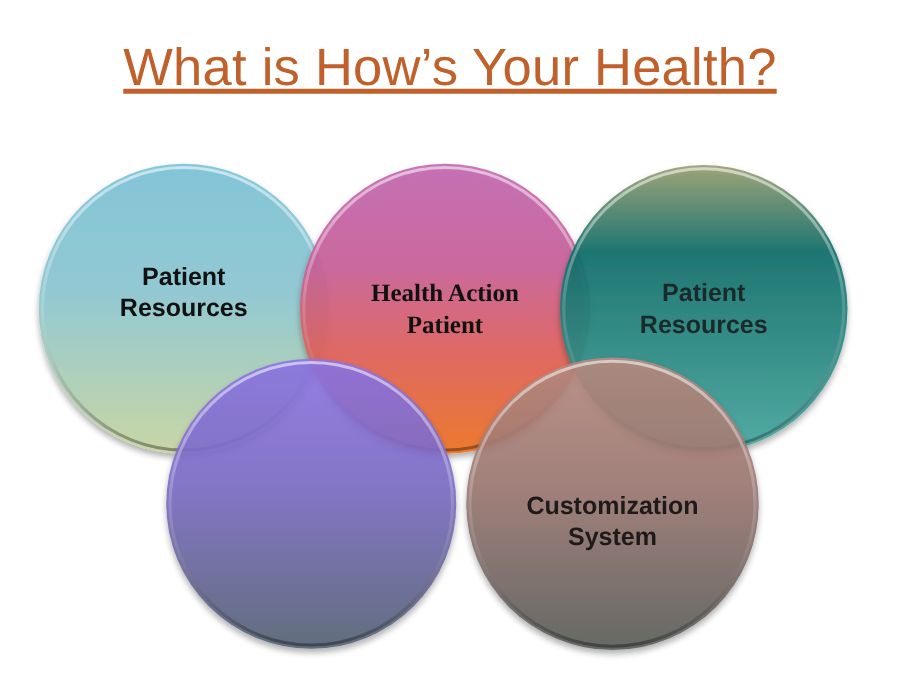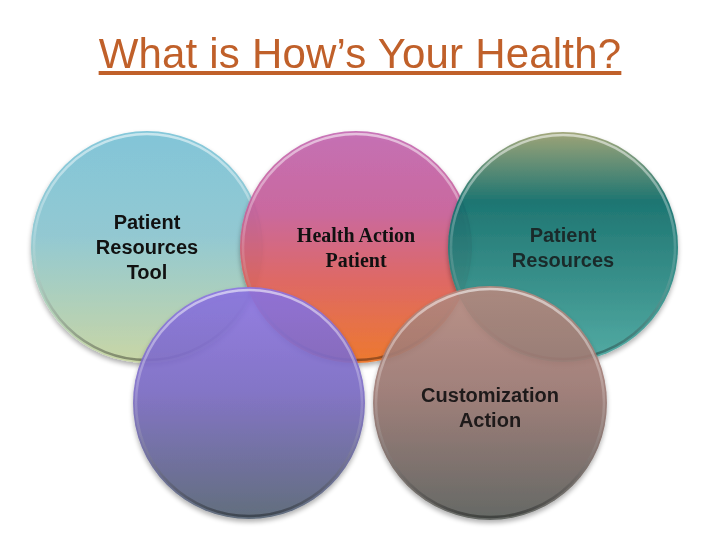--- a/index.html
+++ b/index.html
@@ -126,31 +126,30 @@
     </g>
     <g filter="url(#shadow)">
       <circle cx="490" cy="403" r="117" fill="url(#g5)" opacity="0.88"></circle>
       <circle cx="490" cy="403" r="114" fill="none" stroke="url(#rim)" stroke-width="2.5"></circle>
     </g>
   </svg>
 
   <div class="circle-label" style="left:47px; top:210px;">
     <span>Patient</span>
     <span>Resources</span>
-    <span>Tool</span>
   </div>
 
   <div class="circle-label" style="left:256px; top:223px;font-family:Liberation Serif, serif;">
     <span>Health Action</span>
     <span>Patient</span>
   </div>
 
   <div class="circle-label" style="left:463px; top:223px; color:#1a2a2a;">
     <span>Patient</span>
     <span>Resources</span>
   </div>
 
 
-  <div class="circle-label" style="left:390px; top:383px; color:#1e1a1a;">
+  <div class="circle-label" style="left:390px; top:393px; color:#1e1a1a;">
     <span>Customization</span>
-    <span>Action</span>
+    <span>System</span>
   </div>
 </div>
 
 </body></html>

